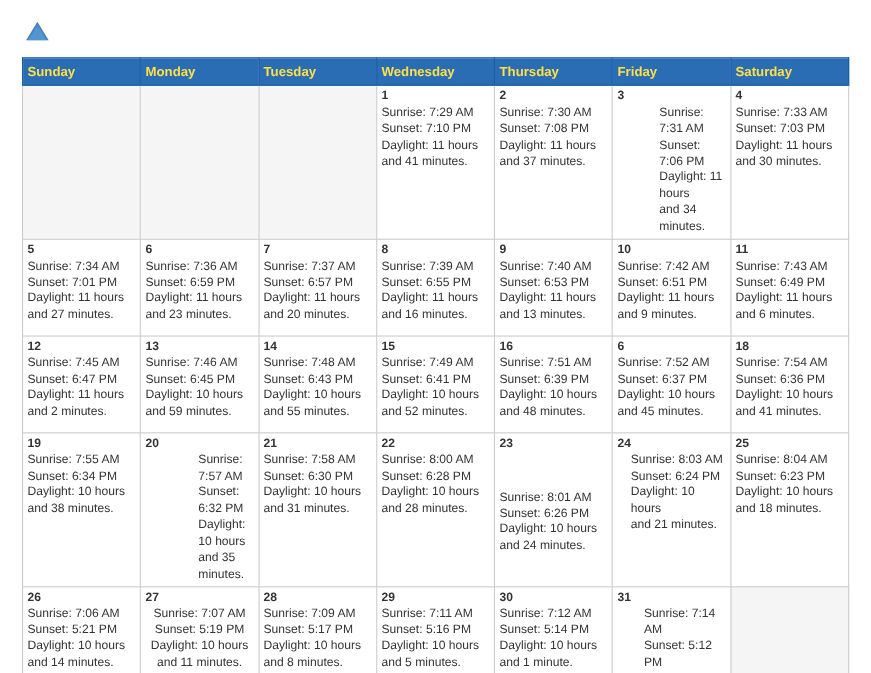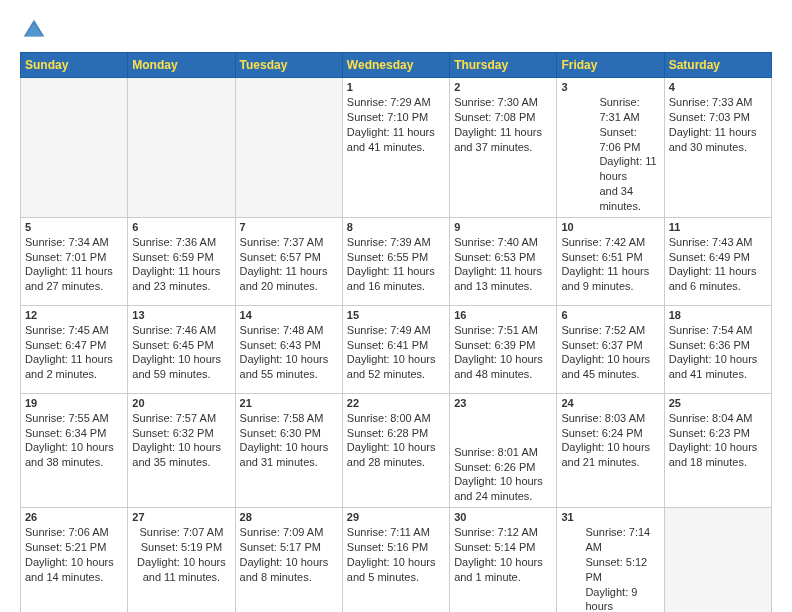--- a/index.html
+++ b/index.html
@@ -270,21 +270,21 @@
         <tr>
           <td>
             <span class="day-number">19</span>
             <div class="cell-text" style="white-space: pre-line;">Sunrise: 7:55 AM
 Sunset: 6:34 PM
 Daylight: 10 hours
 and 38 minutes.</div>
           </td>
           <td>
             <span class="day-number">20</span>
-            <div class="cell-text" style="white-space: pre-line;">Sunrise: 7:57 AM
+            <div class="cell-text" style="white-space: pre-line; margin-left: 48px;">Sunrise: 7:57 AM
 Sunset: 6:32 PM
 Daylight: 10 hours
 and 35 minutes.</div>
           </td>
           <td>
             <span class="day-number">21</span>
             <div class="cell-text" style="white-space: pre-line;">Sunrise: 7:58 AM
 Sunset: 6:30 PM
 Daylight: 10 hours
 and 31 minutes.</div>
@@ -298,21 +298,21 @@
           </td>
           <td>
             <span class="day-number">23</span>
             <div class="cell-text" style="white-space: pre-line; margin-top: 36px;">Sunrise: 8:01 AM
 Sunset: 6:26 PM
 Daylight: 10 hours
 and 24 minutes.</div>
           </td>
           <td>
             <span class="day-number">24</span>
-            <div class="cell-text" style="white-space: pre-line;">Sunrise: 8:03 AM
+            <div class="cell-text" style="white-space: pre-line; margin-left: 12px;">Sunrise: 8:03 AM
 Sunset: 6:24 PM
 Daylight: 10 hours
 and 21 minutes.</div>
           </td>
           <td>
             <span class="day-number">25</span>
             <div class="cell-text" style="white-space: pre-line;">Sunrise: 8:04 AM
 Sunset: 6:23 PM
 Daylight: 10 hours
 and 18 minutes.</div>

